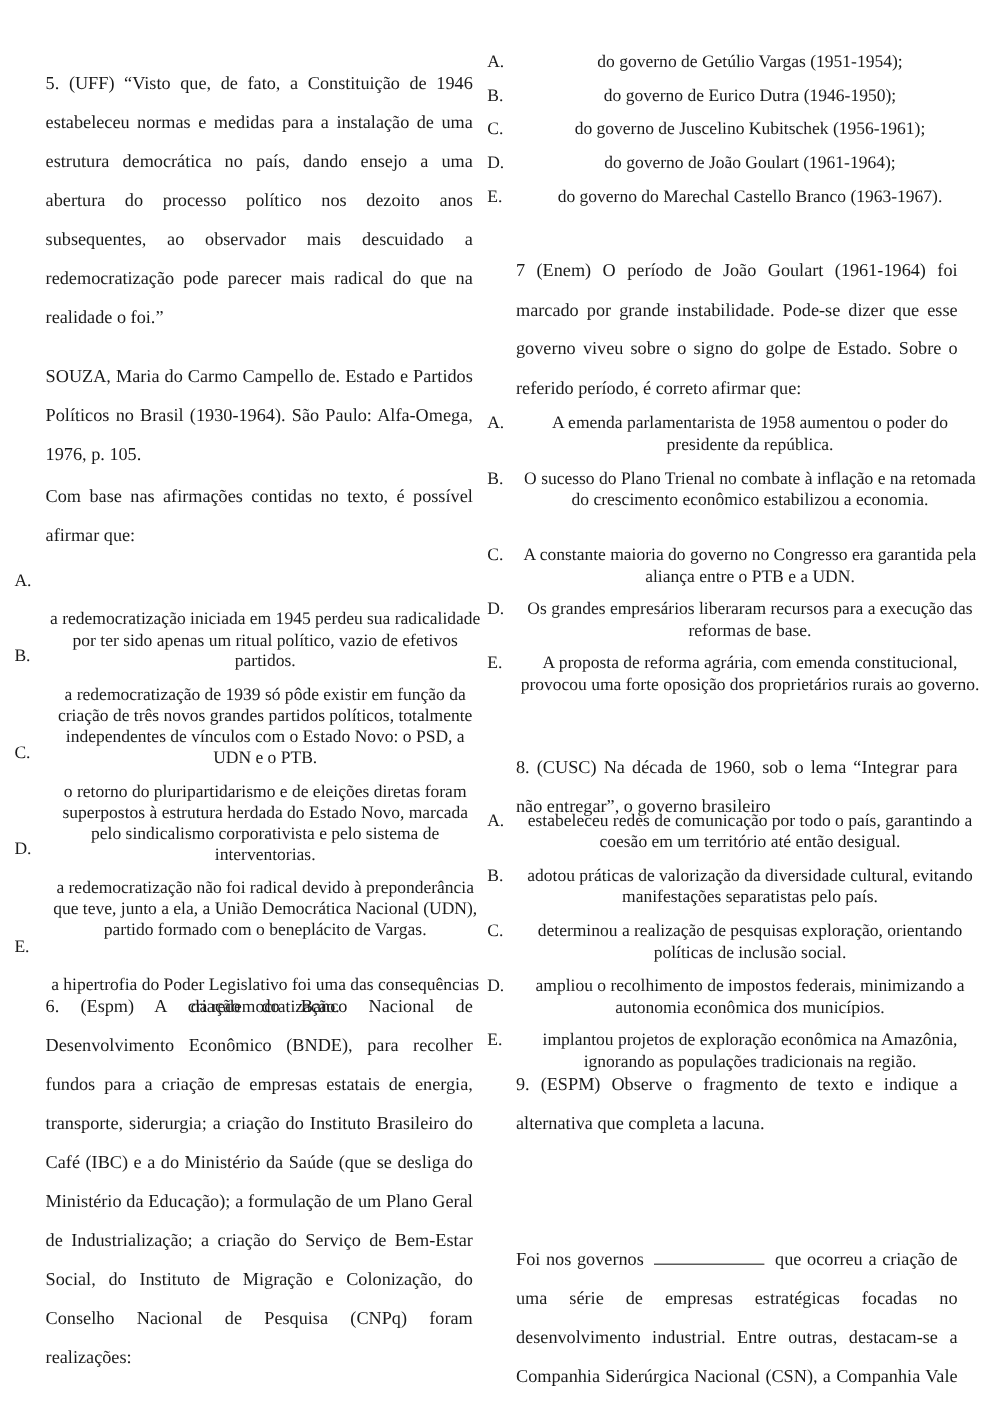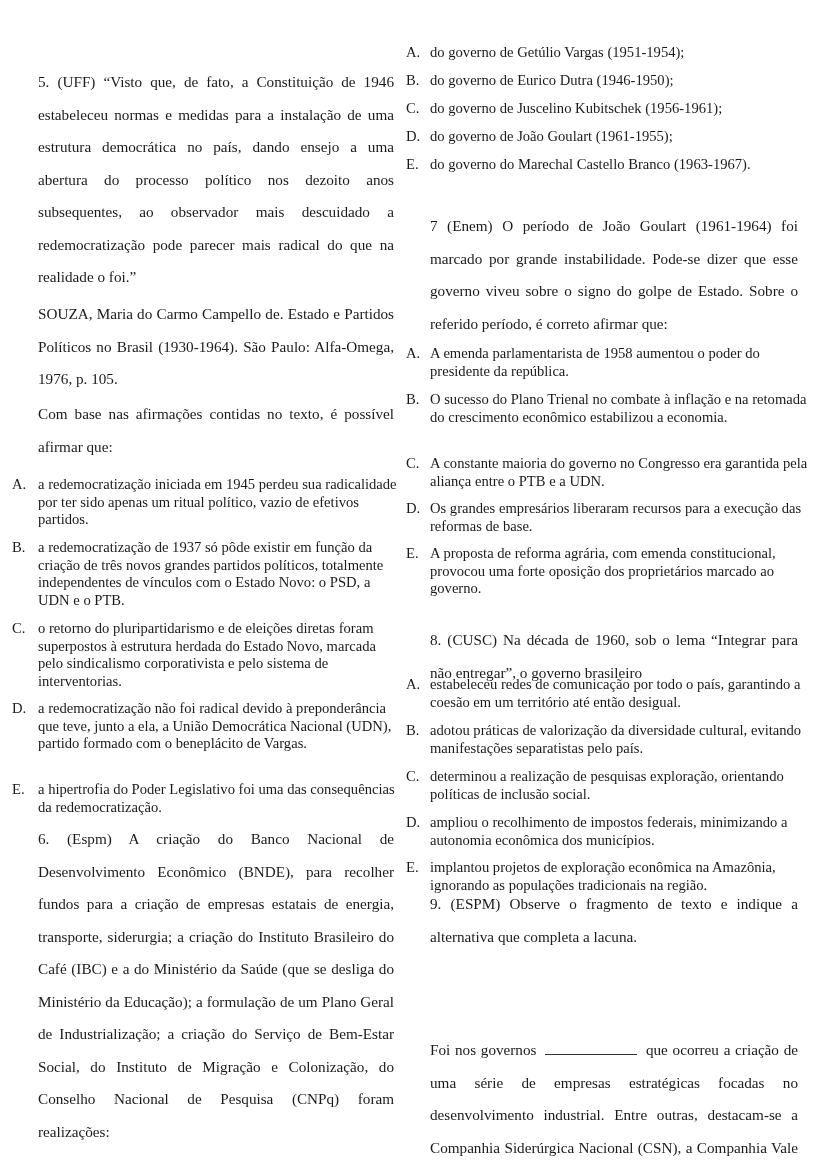--- a/index.html
+++ b/index.html
@@ -6,43 +6,43 @@
   body { width: 828px; height: 1170px; position: relative; overflow: hidden;
          font-family: "Liberation Serif", "DejaVu Serif", serif; color: #1a1a1a; }
   .col { position: absolute; top: 0; }
   .left { left: 0; width: 414px; }
   .right { left: 400px; width: 428px; }
   .para { position: absolute; font-size: 15.2px; line-height: 32.5px; text-align: justify; text-align-last: left; }
   .lpara { left: 38px; width: 356px; }
   .rpara { left: 30px; width: 368px; }
   .opt { position: absolute; font-size: 14.6px; line-height: 17.5px; }
   .opt .letter { position: absolute; left: 0; top: 0; }
-  .opt .otext { position: absolute; top: 0; }
+  .opt .otext { position: absolute; top: 0; text-align: center; }
   .lopt { left: 12px; width: 390px; }
-  .lopt .otext { left: 26px; width: 366px; }
+  .lopt .otext { left: 26px; width: 366px; margin-top: 32px; }
   .ropt { left: 6px; width: 410px; }
   .ropt .otext { left: 24px; width: 390px; }
   .ropt-single .otext { white-space: nowrap; }
   .blank { display: inline-block; width: 92px; border-bottom: 1px solid #333; height: 1px; vertical-align: baseline; margin: 0 4px; }
 </style>
 </head>
 <body>
 
 <div class="col left">
-  <div class="para lpara" style="top:54px;margin-top:12px;">5. (UFF) “Visto que, de fato, a Constituição de 1946 estabeleceu normas e medidas para a instalação de uma estrutura democrática no país, dando ensejo a uma abertura do processo político nos dezoito anos subsequentes, ao observador mais descuidado a redemocratização pode parecer mais radical do que na realidade o foi.”</div>
+  <div class="para lpara" style="top:54px;">5. (UFF) “Visto que, de fato, a Constituição de 1946 estabeleceu normas e medidas para a instalação de uma estrutura democrática no país, dando ensejo a uma abertura do processo político nos dezoito anos subsequentes, ao observador mais descuidado a redemocratização pode parecer mais radical do que na realidade o foi.”</div>
   <div class="para lpara" style="top:298px;">SOUZA, Maria do Carmo Campello de. Estado e Partidos Políticos no Brasil (1930-1964). São Paulo: Alfa-Omega, 1976, p. 105.</div>
   <div class="para lpara" style="top:398px;">Com base nas afirmações contidas no texto, é possível afirmar que:</div>
 
   <div class="opt lopt" style="top:476px;">
     <span class="letter">A.</span>
     <span class="otext">a redemocratização iniciada em 1945 perdeu sua radicalidade por ter sido apenas um ritual político, vazio de efetivos partidos.</span>
   </div>
   <div class="opt lopt" style="top:539px;">
     <span class="letter">B.</span>
-    <span class="otext">a redemocratização de 1937 só pôde existir em função da criação de três novos grandes partidos políticos, totalmente independentes de vínculos com o Estado Novo: o PSD, a UDN e o PTB.</span>
+    <span class="otext">a redemocratização de 1939 só pôde existir em função da criação de três novos grandes partidos políticos, totalmente independentes de vínculos com o Estado Novo: o PSD, a UDN e o PTB.</span>
   </div>
   <div class="opt lopt" style="top:620px;">
     <span class="letter">C.</span>
     <span class="otext">o retorno do pluripartidarismo e de eleições diretas foram superpostos à estrutura herdada do Estado Novo, marcada pelo sindicalismo corporativista e pelo sistema de interventorias.</span>
   </div>
   <div class="opt lopt" style="top:700px;">
     <span class="letter">D.</span>
     <span class="otext">a redemocratização não foi radical devido à preponderância que teve, junto a ela, a União Democrática Nacional (UDN), partido formado com o beneplácito de Vargas.</span>
   </div>
   <div class="opt lopt" style="top:781px;">
@@ -61,21 +61,21 @@
   <div class="opt ropt ropt-single" style="top:72px;">
     <span class="letter">B.</span>
     <span class="otext">do governo de Eurico Dutra (1946-1950);</span>
   </div>
   <div class="opt ropt ropt-single" style="top:100px;">
     <span class="letter">C.</span>
     <span class="otext">do governo de Juscelino Kubitschek (1956-1961);</span>
   </div>
   <div class="opt ropt ropt-single" style="top:128px;">
     <span class="letter">D.</span>
-    <span class="otext">do governo de João Goulart (1961-1955);</span>
+    <span class="otext">do governo de João Goulart (1961-1964);</span>
   </div>
   <div class="opt ropt ropt-single" style="top:156px;">
     <span class="letter">E.</span>
     <span class="otext">do governo do Marechal Castello Branco (1963-1967).</span>
   </div>
 
   <div class="para rpara" style="top:210px;">7 (Enem) O período de João Goulart (1961-1964) foi marcado por grande instabilidade. Pode-se dizer que esse governo viveu sobre o signo do golpe de Estado. Sobre o referido período, é correto afirmar que:</div>
 
   <div class="opt ropt" style="top:345px;">
     <span class="letter">A.</span>
@@ -88,21 +88,21 @@
   <div class="opt ropt" style="top:455px;">
     <span class="letter">C.</span>
     <span class="otext">A constante maioria do governo no Congresso era garantida pela aliança entre o PTB e a UDN.</span>
   </div>
   <div class="opt ropt" style="top:500px;">
     <span class="letter">D.</span>
     <span class="otext">Os grandes empresários liberaram recursos para a execução das reformas de base.</span>
   </div>
   <div class="opt ropt" style="top:545px;">
     <span class="letter">E.</span>
-    <span class="otext">A proposta de reforma agrária, com emenda constitucional, provocou uma forte oposição dos proprietários marcado ao governo.</span>
+    <span class="otext">A proposta de reforma agrária, com emenda constitucional, provocou uma forte oposição dos proprietários rurais ao governo.</span>
   </div>
 
   <div class="para rpara" style="top:624px;">8. (CUSC) Na década de 1960, sob o lema “Integrar para não entregar”, o governo brasileiro</div>
 
   <div class="opt ropt" style="top:676px;">
     <span class="letter">A.</span>
     <span class="otext">estabeleceu redes de comunicação por todo o país, garantindo a coesão em um território até então desigual.</span>
   </div>
   <div class="opt ropt" style="top:722px;">
     <span class="letter">B.</span>

